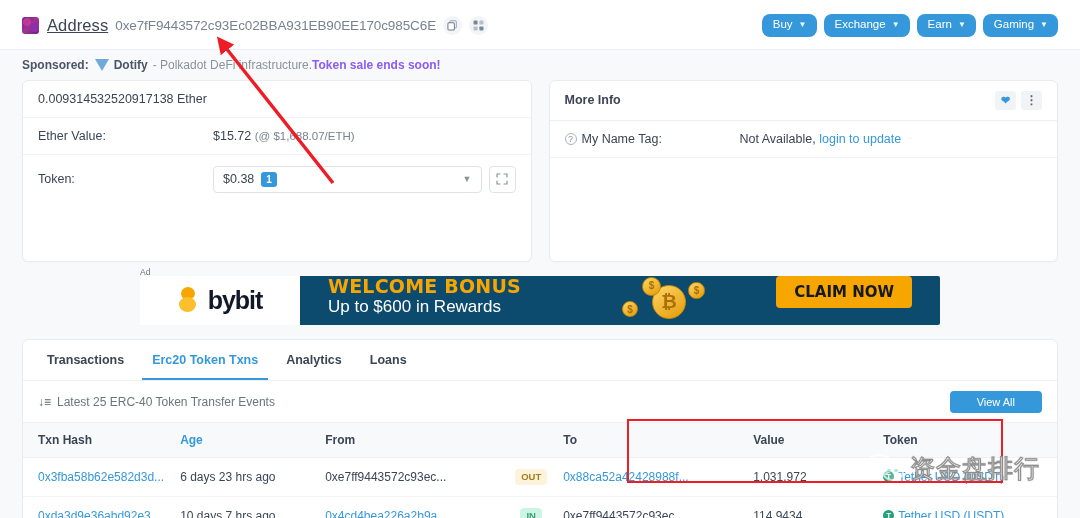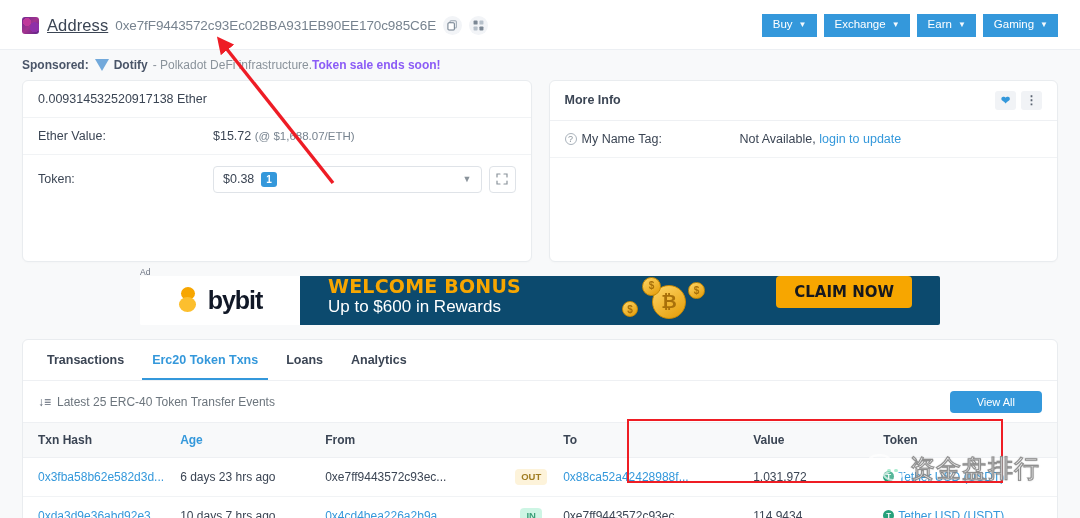--- a/index.html
+++ b/index.html
@@ -31,21 +31,21 @@
   .addr-hash { font-size: 13.5px; color: #77838f; letter-spacing: -.1px; }
   .mini-btn {
     width: 19px; height: 19px; border-radius: 50%; background: #f2f4f7;
     display: inline-flex; align-items: center; justify-content: center;
     margin-left: 7px; cursor: pointer; flex: none;
   }
   .mini-btn svg { display: block; }
   .hdr-spacer { flex: 1; }
   .blue-btn {
     background: #3498db; color: #fff; font-size: 11.5px; font-weight: 400;
-    border: none; border-radius: 0; padding: 5px 10px 6px 11px;
+    border: none; border-radius: 8px; padding: 5px 10px 6px 11px;
     margin-left: 7px; cursor: pointer; display: inline-flex; align-items: center;
     line-height: 1;
   }
   .caret { margin-left: 6px; font-size: 8px; line-height: 1; opacity: .95; }
 
   
   .sponsor {
     padding: 8px 22px 8px 22px; font-size: 12px; color: #8a939b;
     display: flex; align-items: center; background: #f8f9fa;
   }
@@ -360,22 +360,22 @@
         </div>
         <button class="claim-btn">CLAIM NOW</button>
       </div>
     </div>
   </div>
 
   <div class="list-card">
     <div class="tabs">
       <div class="tab">Transactions</div>
       <div class="tab active">Erc20 Token Txns</div>
+      <div class="tab">Analytics</div>
       <div class="tab">Loans</div>
-      <div class="tab">Analytics</div>
     </div>
 
     <div class="subbar">
       <span class="sort-ico">↓≡</span>
       <span class="txt">Latest 25 ERC-40 Token Transfer Events</span>
       <button class="viewall">View All</button>
     </div>
 
     <table>
       <thead>

